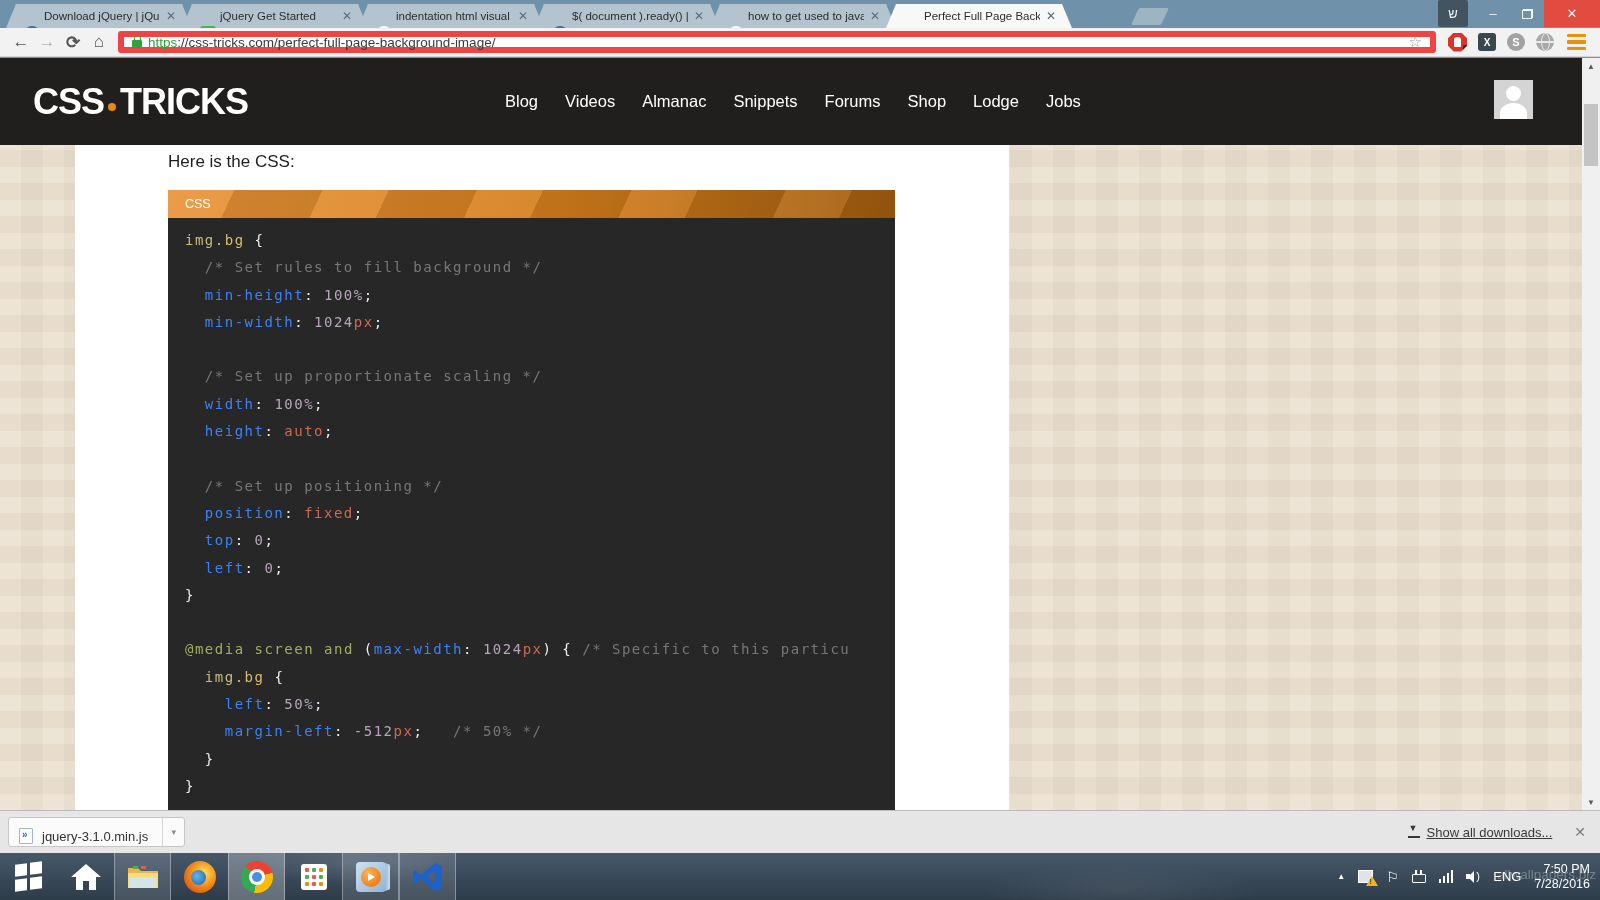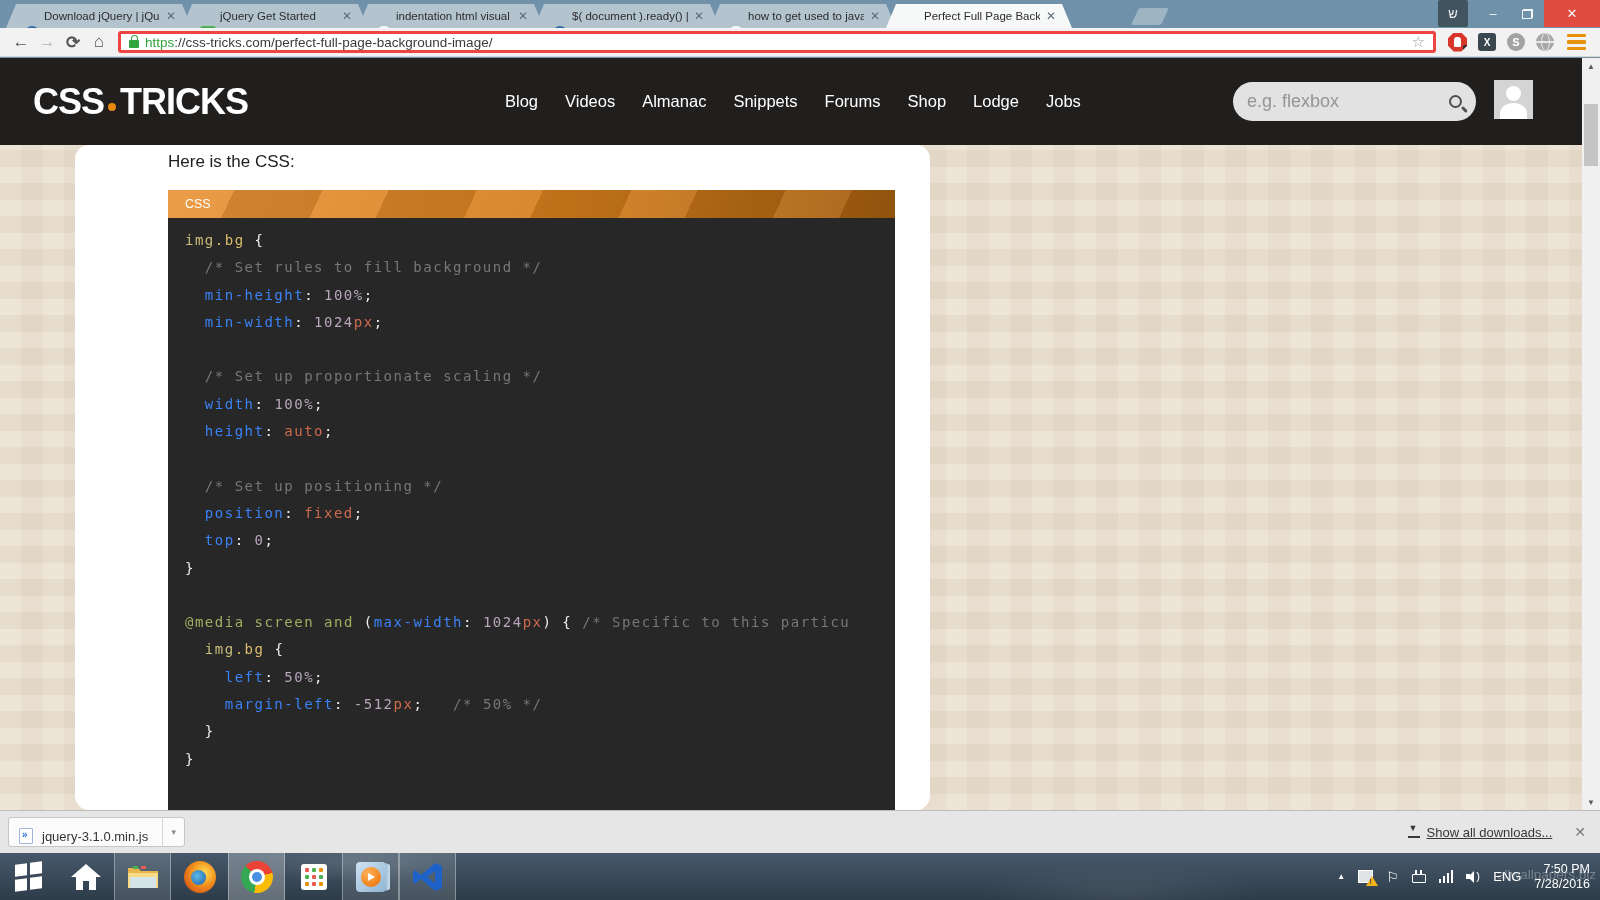--- a/index.html
+++ b/index.html
@@ -32,21 +32,21 @@
   .wbtn.close { width:56px; background:#e14b40; }
   .restore-glyph { position:relative; width:11px; height:10px; }
   .restore-glyph::before { content:""; position:absolute; right:0; top:0; width:8px; height:7px; border:1px solid #f2f5f7; }
   .restore-glyph::after  { content:""; position:absolute; left:0; bottom:0; width:8px; height:7px; border:1px solid #f2f5f7; background:#6f91a9; }
 
   
   .toolbar { position:absolute; top:28px; left:0; right:0; height:29px; background:#f2f2f2;
              border-bottom:1px solid #d5d5d5; display:flex; align-items:center; padding:0 8px; }
   .navbtn { width:26px; text-align:center; font-size:17px; color:#555; font-weight:bold; }
   .navbtn.dis { color:#b5b5b5; }
-  .urlbox { flex:1; height:22px; margin:0 8px 0 6px; background:#fff; border:3px solid #ef4444;
+  .urlbox { flex:1; height:22px; margin:0 8px 0 6px; background:#fff; border:6px solid #ef4444;
             border-radius:3px; display:flex; align-items:center; padding:0 8px; }
   .padlock { width:10px; height:8px; background:#2fa43b; border-radius:1px; position:relative; margin:3px 6px 0 0; }
   .padlock::before { content:""; position:absolute; left:1.5px; top:-5px; width:5px; height:5px;
                      border:1.5px solid #2fa43b; border-bottom:none; border-radius:4px 4px 0 0; }
   .urltext { flex:1; font-size:13.5px; color:#3a3a3a; white-space:nowrap; overflow:hidden; }
   .urltext .scheme { color:#2fa43b; }
   .bstar { color:#9b9b9b; font-size:15px; margin-left:6px; }
   .extrow { display:flex; align-items:center; gap:11px; padding:0 4px; }
   .ext-adb { position:relative; width:19px; height:19px; background:#d8362a;
              clip-path:polygon(30% 0,70% 0,100% 30%,100% 70%,70% 100%,30% 100%,0 70%,0 30%); }
@@ -81,21 +81,21 @@
   .avatar { position:absolute; left:1494px; top:22px; width:39px; height:39px; background:#d4d4d4;
             overflow:hidden; }
   .avatar::before { content:""; position:absolute; left:12px; top:6px; width:15px; height:15px; background:#fff; border-radius:50%; }
   .avatar::after  { content:""; position:absolute; left:6px; top:23px; width:27px; height:20px; background:#fff; border-radius:50% 50% 0 0; }
 
   .pagebody { position:absolute; top:87px; left:0; right:18px; bottom:0;
               background-color:#ebe1d1;
               background-image:
                 repeating-linear-gradient(0deg, rgba(255,255,255,.07) 0 16px, rgba(122,96,64,.045) 16px 33px),
                 repeating-linear-gradient(90deg, rgba(255,255,255,.05) 0 21px, rgba(122,96,64,.04) 21px 43px); }
-  .contentcol { position:absolute; left:75px; top:0; bottom:0; width:855px; background:#fff;border-radius:14px; }
+  .contentcol { position:absolute; left:75px; top:0; bottom:0; width:934px; background:#fff; }
   .intro { margin:7px 0 0 93px; font-size:17px; color:#1e1e1e; }
   .codeblock { position:absolute; left:93px; top:45px; width:727px; bottom:0; overflow:hidden; }
   .codehead { height:28px; display:flex; align-items:center; padding-left:17px;
               color:#fff; font-size:12.5px;
               background:
                 repeating-linear-gradient(115deg, rgba(255,255,255,.07) 0 60px, rgba(0,0,0,.10) 60px 140px),
                 linear-gradient(100deg, #e9953a 0%, #d47e1c 55%, #a15c0e 100%); }
   .codebody { position:absolute; top:28px; left:0; right:0; bottom:0; background:#272727;
               padding:9px 0 0 17px; overflow:hidden; }
   .cl { font-family:"DejaVu Sans Mono", monospace; font-size:14px; letter-spacing:1.5px;
@@ -281,24 +281,20 @@
       <div class="sitenav">
         <a href="#">Blog</a>
         <a href="#">Videos</a>
         <a href="#">Almanac</a>
         <a href="#">Snippets</a>
         <a href="#">Forums</a>
         <a href="#">Shop</a>
         <a href="#">Lodge</a>
         <a href="#">Jobs</a>
       </div>
-      <div class="searchpill">
-        <span class="ph">e.g. flexbox</span>
-        <span class="mag"></span>
-      </div>
       <div class="avatar"></div>
     </div>
 
     <div class="pagebody">
       <div class="contentcol">
         <p class="intro">Here is the CSS:</p>
         <div class="codeblock">
           <div class="codehead">CSS</div>
           <div class="codebody">
               <div class="cl"><span class="tk-s1">img</span><span class="tk-s2">.bg</span><span class="tk-p"> {</span></div>
@@ -306,20 +302,21 @@
               <div class="cl"><span class="tk-p">  </span><span class="tk-pr">min-height</span><span class="tk-p">: </span><span class="tk-n">100%</span><span class="tk-p">;</span></div>
               <div class="cl"><span class="tk-p">  </span><span class="tk-pr">min-width</span><span class="tk-p">: </span><span class="tk-n">1024</span><span class="tk-u">px</span><span class="tk-p">;</span></div>
               <div class="cl">&nbsp;</div>
               <div class="cl"><span class="tk-c">  /* Set up proportionate scaling */</span></div>
               <div class="cl"><span class="tk-p">  </span><span class="tk-pr">width</span><span class="tk-p">: </span><span class="tk-n">100%</span><span class="tk-p">;</span></div>
               <div class="cl"><span class="tk-p">  </span><span class="tk-pr">height</span><span class="tk-p">: </span><span class="tk-k">auto</span><span class="tk-p">;</span></div>
               <div class="cl">&nbsp;</div>
               <div class="cl"><span class="tk-c">  /* Set up positioning */</span></div>
               <div class="cl"><span class="tk-p">  </span><span class="tk-pr">position</span><span class="tk-p">: </span><span class="tk-k">fixed</span><span class="tk-p">;</span></div>
               <div class="cl"><span class="tk-p">  </span><span class="tk-pr">top</span><span class="tk-p">: </span><span class="tk-n">0</span><span class="tk-p">;</span></div>
+              <div class="cl"><span class="tk-p">  </span><span class="tk-pr">left</span><span class="tk-p">: </span><span class="tk-n">0</span><span class="tk-p">;</span></div>
               <div class="cl"><span class="tk-p">}</span></div>
               <div class="cl">&nbsp;</div>
               <div class="cl"><span class="tk-at">@media</span><span class="tk-p"> </span><span class="tk-at">screen</span><span class="tk-p"> </span><span class="tk-at">and</span><span class="tk-p"> (</span><span class="tk-pr">max-width</span><span class="tk-p">: </span><span class="tk-n">1024</span><span class="tk-u">px</span><span class="tk-p">) { </span><span class="tk-c">/* Specific to this particu</span></div>
               <div class="cl"><span class="tk-p">  </span><span class="tk-s1">img</span><span class="tk-s2">.bg</span><span class="tk-p"> {</span></div>
               <div class="cl"><span class="tk-p">    </span><span class="tk-pr">left</span><span class="tk-p">: </span><span class="tk-n">50%</span><span class="tk-p">;</span></div>
               <div class="cl"><span class="tk-p">    </span><span class="tk-pr">margin-left</span><span class="tk-p">: </span><span class="tk-n">-512</span><span class="tk-u">px</span><span class="tk-p">;   </span><span class="tk-c">/* 50% */</span></div>
               <div class="cl"><span class="tk-p">  }</span></div>
               <div class="cl"><span class="tk-p">}</span></div>
             </div>
         </div>

